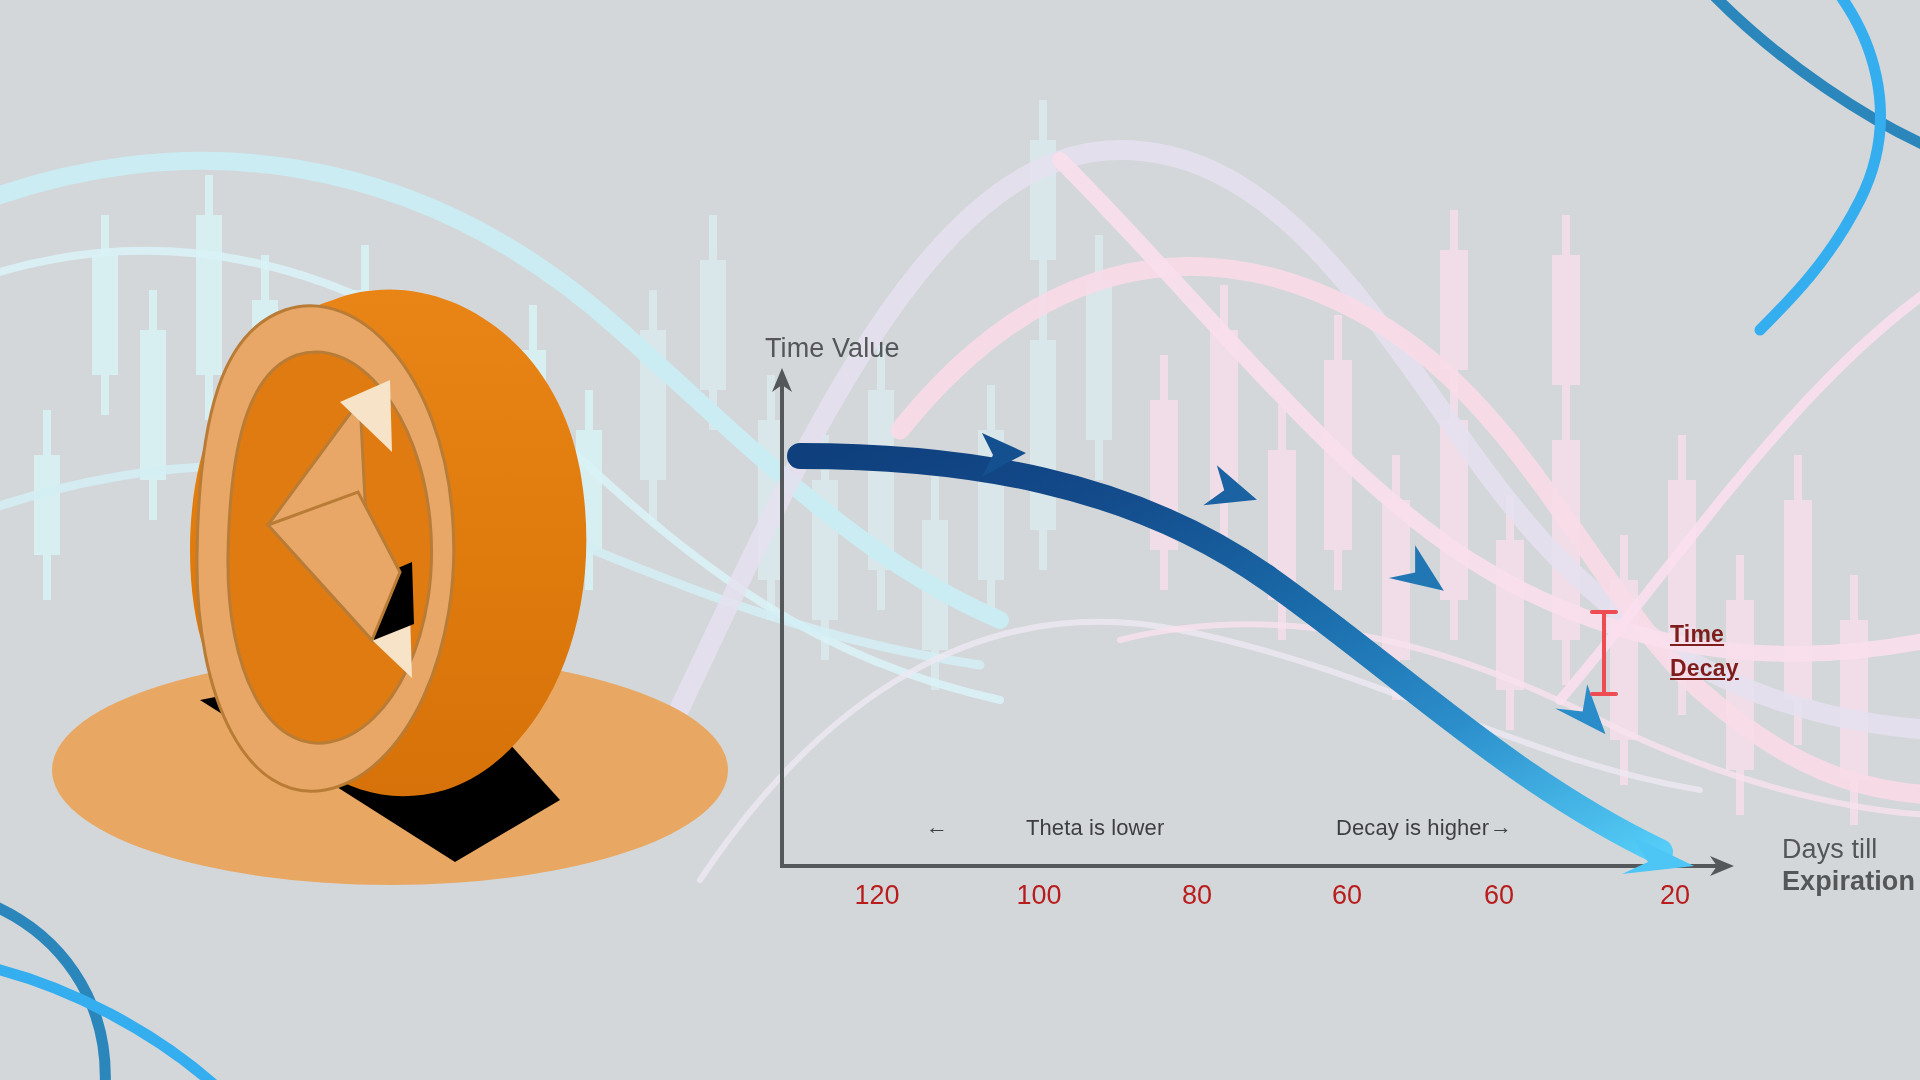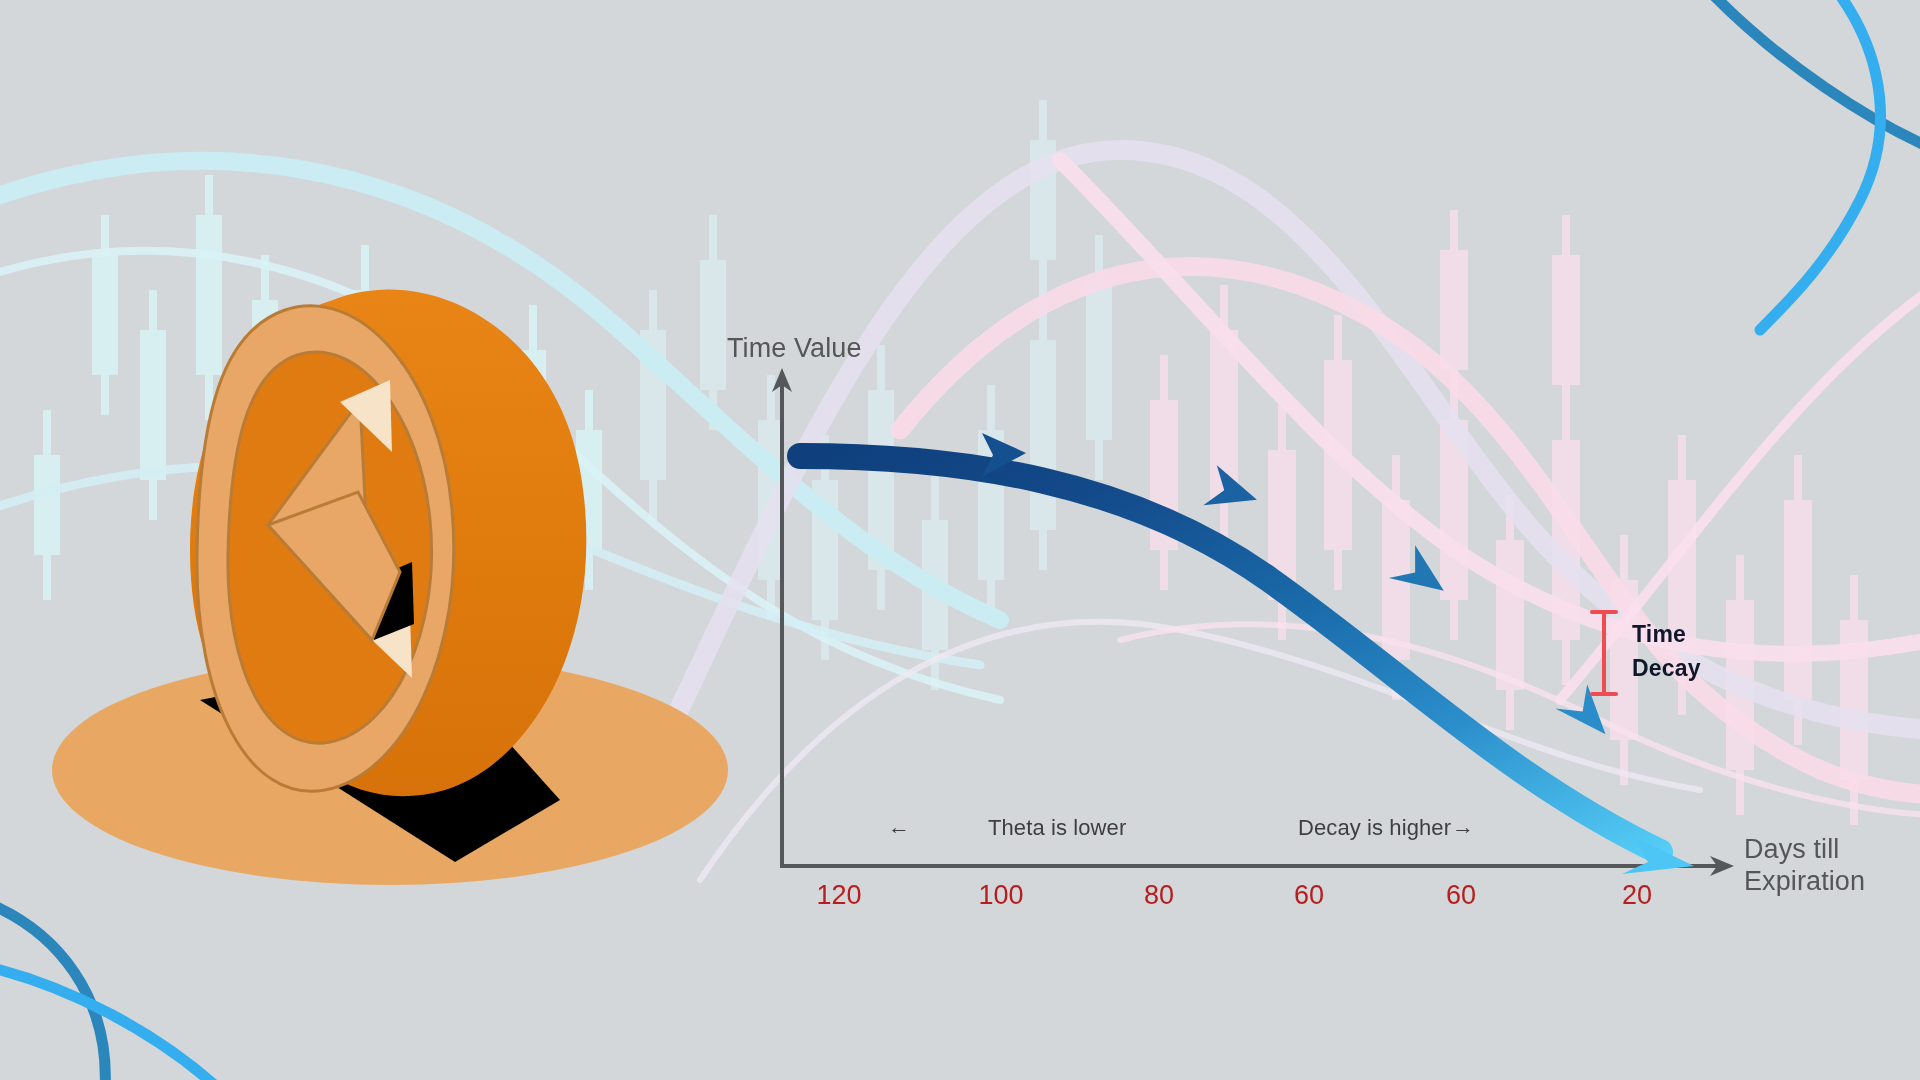--- a/index.html
+++ b/index.html
@@ -17,41 +17,43 @@
   #stage > svg.layer {
     position: absolute;
     top: 0; left: 0;
     width: 1920px; height: 1080px;
   }
   .txt {
     position: absolute;
     color: #4a4a4a;
     white-space: pre;
     line-height: 1.12;
+    padding-left: 38px;
   }
   .axis-title {
     font-size: 27px;
     color: #545658;
     letter-spacing: 0.1px;
   }
   .tick-label {
     font-size: 27px;
     color: #b91c1c;
     text-align: center;
   }
   .theta-note {
     font-size: 22px;
     color: #3e3e40;
     letter-spacing: 0.1px;
   }
   .decay-label {
     font-size: 23px;
     font-weight: bold;
-    color: #0f172a;
+    color: #7f1d1d;
     letter-spacing: 0.2px;
+    text-decoration: underline;
   }
 </style>
 </head>
 <body>
 
 <div id="stage">
 
   <svg class="layer" viewBox="0 0 1920 1080" preserveAspectRatio="none">
     <defs>
       <linearGradient id="curveGrad" x1="0" y1="0" x2="1" y2="1">
@@ -233,21 +235,21 @@
     <g stroke="#ef4b52" stroke-width="4" stroke-linecap="round">
       <line x1="1604" y1="612" x2="1604" y2="694"></line>
       <line x1="1592" y1="612" x2="1616" y2="612"></line>
       <line x1="1592" y1="694" x2="1616" y2="694"></line>
     </g>
   </svg>
 
   <div class="txt axis-title" style="left:727px; top:333px;">Time Value</div>
 
   <div class="txt axis-title" style="left:1744px; top:834px;text-align:center;">Days till</div>
-  <div class="txt axis-title" style="left:1744px; top:866px;">Expiration</div>
+  <div class="txt axis-title" style="left:1744px; top:866px;font-weight:bold;">Expiration</div>
 
   <div class="txt tick-label" style="left:804px; top:880px; width:70px;">120</div>
   <div class="txt tick-label" style="left:966px; top:880px; width:70px;">100</div>
   <div class="txt tick-label" style="left:1124px; top:880px; width:70px;">80</div>
   <div class="txt tick-label" style="left:1274px; top:880px; width:70px;">60</div>
   <div class="txt tick-label" style="left:1426px; top:880px; width:70px;">60</div>
   <div class="txt tick-label" style="left:1582px; top:880px; width:70px;text-align:right;">20</div>
 
   <div class="txt theta-note" style="left:888px; top:815px;">←</div>
   <div class="txt theta-note" style="left:988px; top:816px;">Theta is lower</div>

